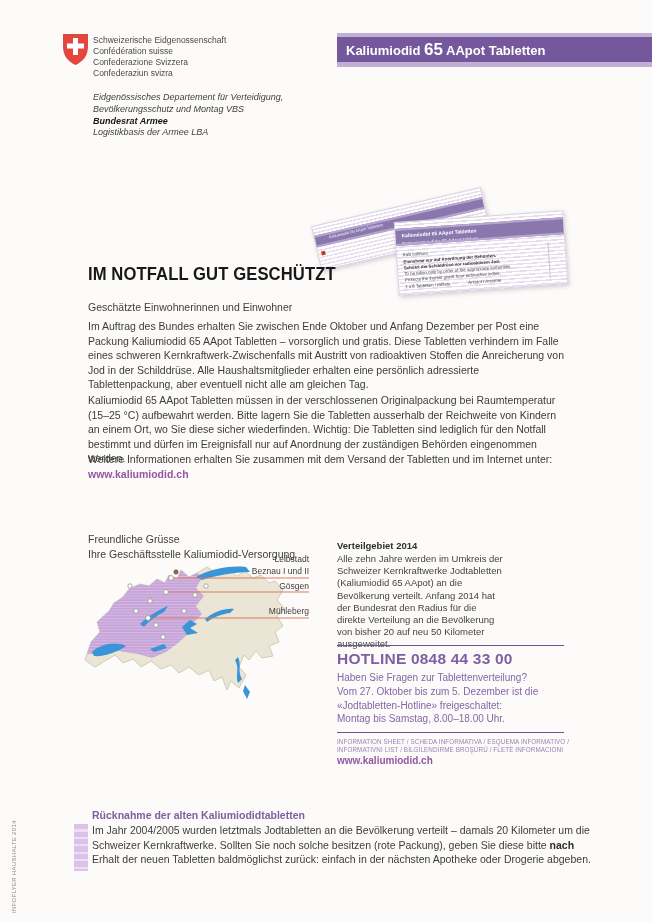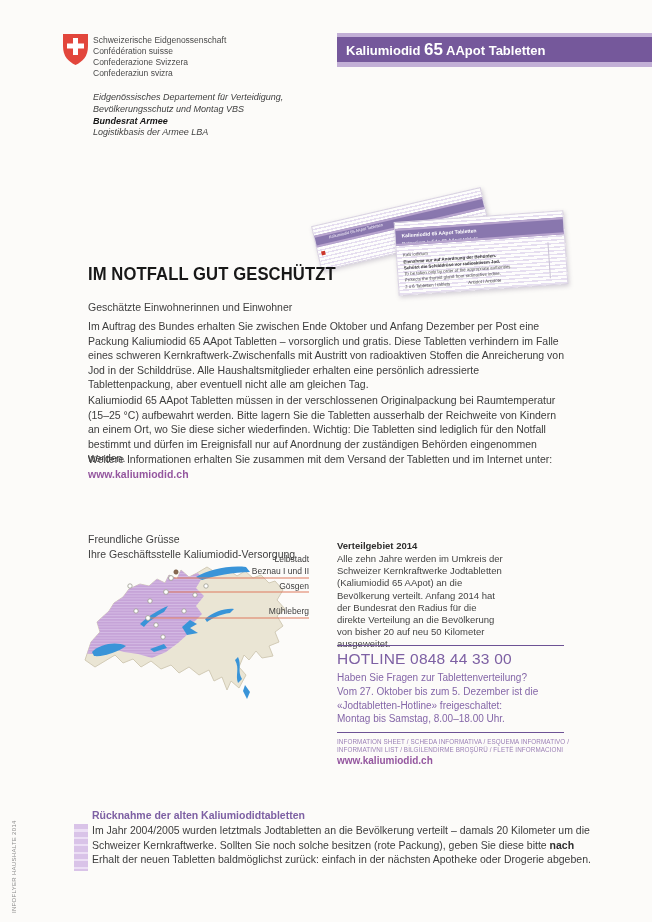--- a/index.html
+++ b/index.html
@@ -60,21 +60,21 @@
   
   .mapwrap{left:78px;top:548px;width:252px;height:170px;}
   .maplabel{fill:#3d3d3d;font-size:8.5px;font-family:"Liberation Sans",sans-serif;}
 
   
   .sidebar{left:337px;top:519px;width:230px;}
   .sidebar .title{font-size:9.5px;font-weight:bold;color:#2e2e2e;margin-top:21px;}
   .sidebar .body{margin-top:2px;font-size:9.5px;line-height:12.2px;width:168px;color:#444;}
   .rule{left:337px;width:227px;height:0;border-top:1.6px solid #6d5295;}
   .rule1{top:645px;} .rule2{top:732px;}
-  .hotline-title{left:337px;top:650px;font-size:15.5px;font-weight:normal;color:#7d60a3;letter-spacing:.2px;}
+  .hotline-title{left:337px;top:650px;font-size:15.5px;font-weight:bold;color:#7d60a3;letter-spacing:.2px;}
   .hotline-body{left:337px;top:671px;font-size:10px;line-height:13.8px;color:#8466a8;}
   .intl{left:337px;top:738px;font-size:6.3px;line-height:8.4px;color:#9a7fb5;letter-spacing:.1px;}
   .site2{left:337px;top:755px;font-size:10px;}
 
   
   .tb-title{left:92px;top:809px;font-size:10.5px;font-weight:bold;color:#7d60a3;text-align:right;}
   .tb-bar{left:74px;top:824px;width:14px;height:47px;
     background:repeating-linear-gradient(180deg,#d9c3e8 0 5px,#ecdff5 5px 7.5px);}
   .tb-para{left:92px;top:823px;width:502px;font-size:10.5px;line-height:14.7px;color:#3c3c3c;}
   .tb-para b{color:#2e2e2e;}

